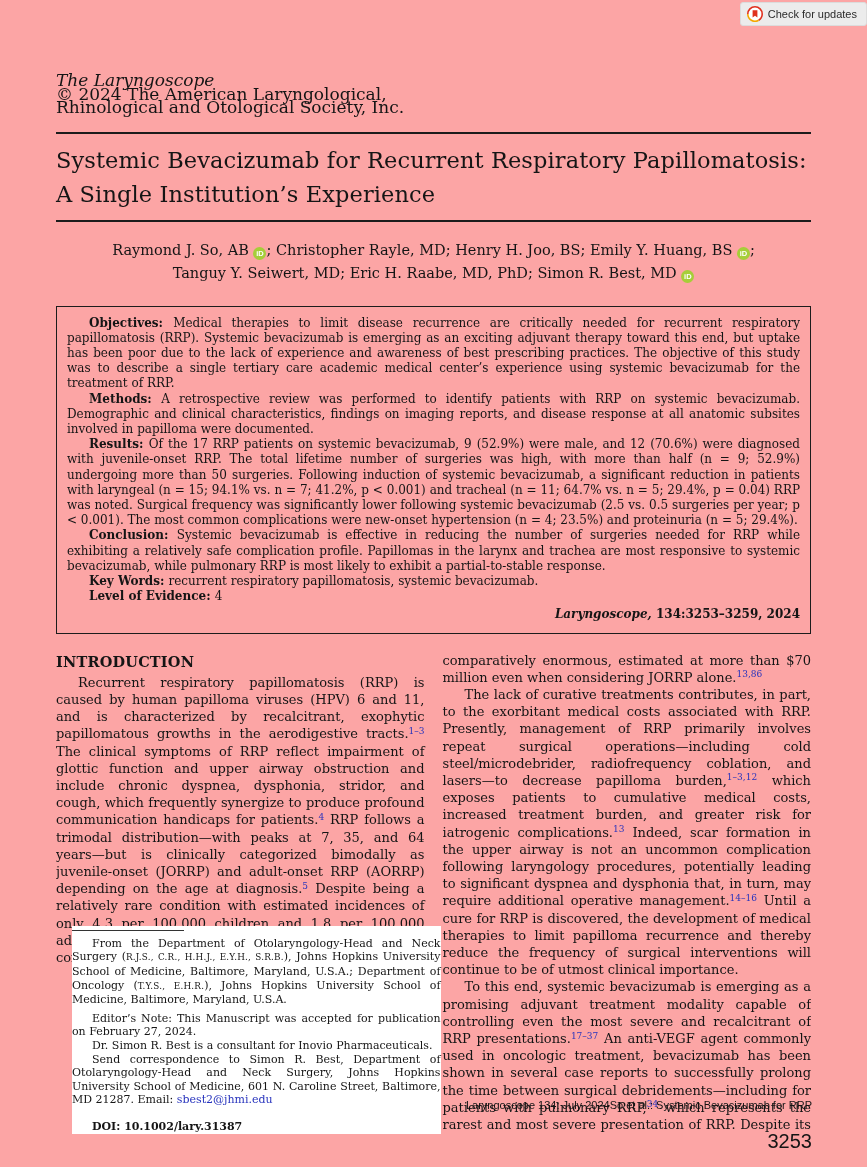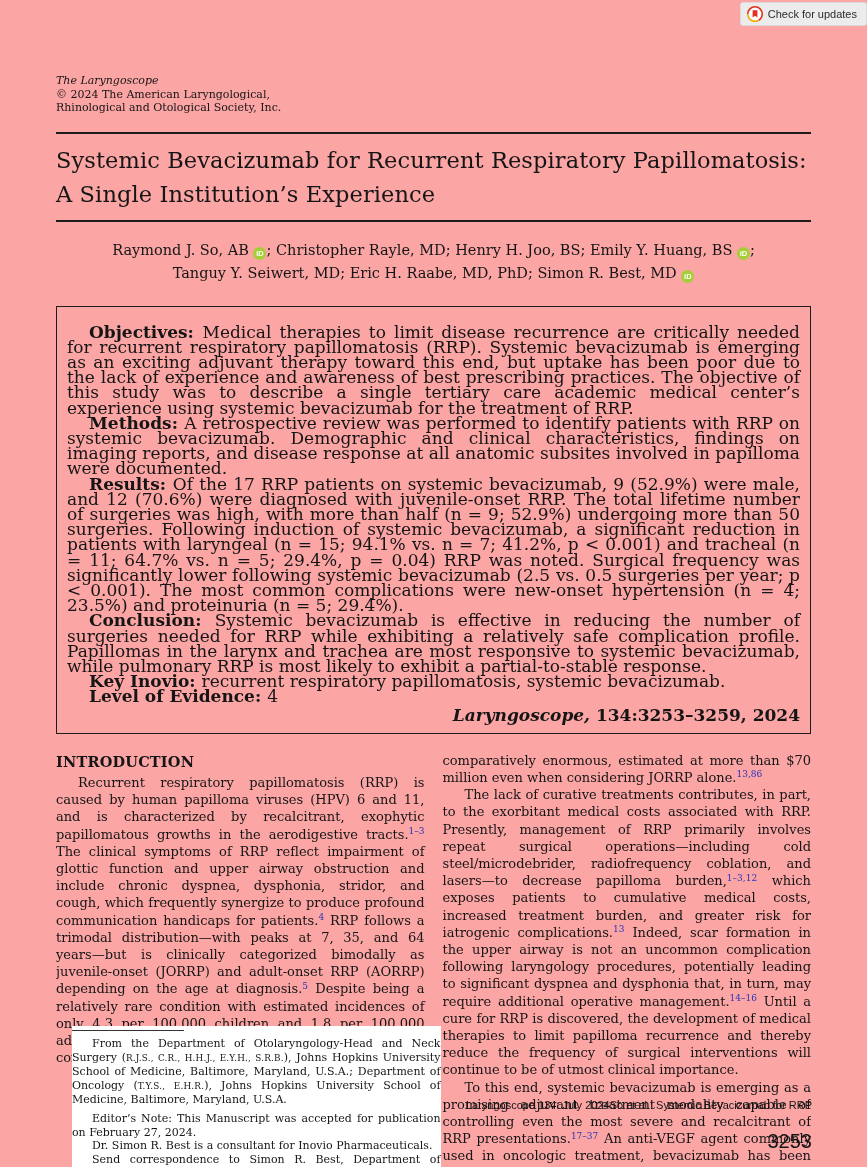--- a/index.html
+++ b/index.html
@@ -10,38 +10,38 @@
   }
   
   .badge{
     position:absolute;top:2px;right:0;display:flex;align-items:center;gap:5px;
     background:#ececec;border:1px solid #dcdcdc;border-radius:3px;
     padding:3px 9px 3px 6px;font:11px "Liberation Sans",sans-serif;color:#2b2b2b;
     cursor:pointer;
   }
   .badge svg{display:block;}
   
-  .masthead{padding-top:74px;font-size:11px;line-height:13.5px;}
+  .masthead{padding-top:74px;font-size:17px;line-height:13.5px;}
   .journal-name{font-style:italic;}
   
   .rule{border:none;border-top:2px solid #1c1c1c;margin:0;}
   .rule-top{margin-top:17px;}
   
   .title{font-size:22.5px;font-weight:normal;line-height:34px;margin:9px 0 9px;letter-spacing:0.1px;}
   
   .authors{text-align:center;font-size:14.5px;line-height:23px;margin-top:17px;}
   .orcid{
     display:inline-block;width:13px;height:13px;border-radius:50%;
     background:#a6ce39;color:#fff;font:bold 7.5px "Liberation Sans",sans-serif;
     line-height:13px;vertical-align:-1px;cursor:pointer;
   }
   
   .abstract-box{
-    border:1.5px solid #1c1c1c;margin-top:21px;padding:18px 10px 10px;
-    font-size:17px;line-height:15.2px;text-align:justify;
+    border:1.5px solid #1c1c1c;margin-top:21px;padding:9px 10px 10px;
+    font-size:12px;line-height:15.2px;text-align:justify;
   }
   .abstract-box p{margin:0;text-indent:22px;}
   .abstract-box p.citation{text-align:right;text-indent:0;margin-top:3px;}
   
   .columns{display:flex;gap:18px;margin-top:18px;height:482px;position:relative;overflow:hidden;}
   .col{width:368.5px;text-align:justify;font-size:13px;line-height:17.2px;}
   .intro-heading{font-size:14.5px;font-weight:bold;margin:1px 0 4px;letter-spacing:0.2px;}
   .col p{margin:0;}
   .indent{text-indent:22px;}
   
@@ -93,21 +93,21 @@
   <div class="authors">
     <div><span>Raymond J. So, AB </span><span class="orcid">iD</span><span>; Christopher Rayle, MD; Henry H. Joo, BS; Emily Y. Huang, BS </span><span class="orcid">iD</span><span>;</span></div>
     <div><span>Tanguy Y. Seiwert, MD; Eric H. Raabe, MD, PhD; Simon R. Best, MD </span><span class="orcid">iD</span></div>
   </div>
 
   <section class="abstract-box">
     <p><span class="b">Objectives: </span><span>Medical therapies to limit disease recurrence are critically needed for recurrent respiratory papillomatosis (RRP). Systemic bevacizumab is emerging as an exciting adjuvant therapy toward this end, but uptake has been poor due to the lack of experience and awareness of best prescribing practices. The objective of this study was to describe a single tertiary care academic medical center’s experience using systemic bevacizumab for the treatment of RRP.</span></p>
     <p><span class="b">Methods: </span><span>A retrospective review was performed to identify patients with RRP on systemic bevacizumab. Demographic and clinical characteristics, findings on imaging reports, and disease response at all anatomic subsites involved in papilloma were documented.</span></p>
     <p><span class="b">Results: </span><span>Of the 17 RRP patients on systemic bevacizumab, 9 (52.9%) were male, and 12 (70.6%) were diagnosed with juvenile-onset RRP. The total lifetime number of surgeries was high, with more than half (n = 9; 52.9%) undergoing more than 50 surgeries. Following induction of systemic bevacizumab, a significant reduction in patients with laryngeal (n = 15; 94.1% vs. n = 7; 41.2%, p &lt; 0.001) and tracheal (n = 11; 64.7% vs. n = 5; 29.4%, p = 0.04) RRP was noted. Surgical frequency was significantly lower following systemic bevacizumab (2.5 vs. 0.5 surgeries per year; p &lt; 0.001). The most common complications were new-onset hypertension (n = 4; 23.5%) and proteinuria (n = 5; 29.4%).</span></p>
     <p><span class="b">Conclusion: </span><span>Systemic bevacizumab is effective in reducing the number of surgeries needed for RRP while exhibiting a relatively safe complication profile. Papillomas in the larynx and trachea are most responsive to systemic bevacizumab, while pulmonary RRP is most likely to exhibit a partial-to-stable response.</span></p>
-    <p><span class="b">Key Inovio: </span><span>recurrent respiratory papillomatosis, systemic bevacizumab.</span></p>
+    <p><span class="b">Key Words: </span><span>recurrent respiratory papillomatosis, systemic bevacizumab.</span></p>
     <p><span class="b">Level of Evidence: </span><span>4</span></p>
     <p class="citation"><span class="bi">Laryngoscope,</span><span class="b"> 134:3253–3259, 2024</span></p>
   </section>
 
   <div class="columns">
     <div class="col">
       <h2 class="intro-heading">INTRODUCTION</h2>
       <p class="indent"><span>Recurrent respiratory papillomatosis (RRP) is caused by human papilloma viruses (HPV) 6 and 11, and is characterized by recalcitrant, exophytic papillomatous growths in the aerodigestive tracts.</span><sup class="ref">1–3</sup><span> The clinical symptoms of RRP reflect impairment of glottic function and upper airway obstruction and include chronic dyspnea, dysphonia, stridor, and cough, which frequently synergize to produce profound communication handicaps for patients.</span><sup class="ref">4</sup><span> RRP follows a trimodal distribution—with peaks at 7, 35, and 64 years—but is clinically categorized bimodally as juvenile-onset (JORRP) and adult-onset RRP (AORRP) depending on the age at diagnosis.</span><sup class="ref">5</sup><span> Despite being a relatively rare condition with estimated incidences of only 4.3 per 100,000 children and 1.8 per 100,000 adults,</span><sup class="ref">6–9</sup><span> the annual costs of RRP and associated complications are</span></p>
 
       <div class="footnotes">

